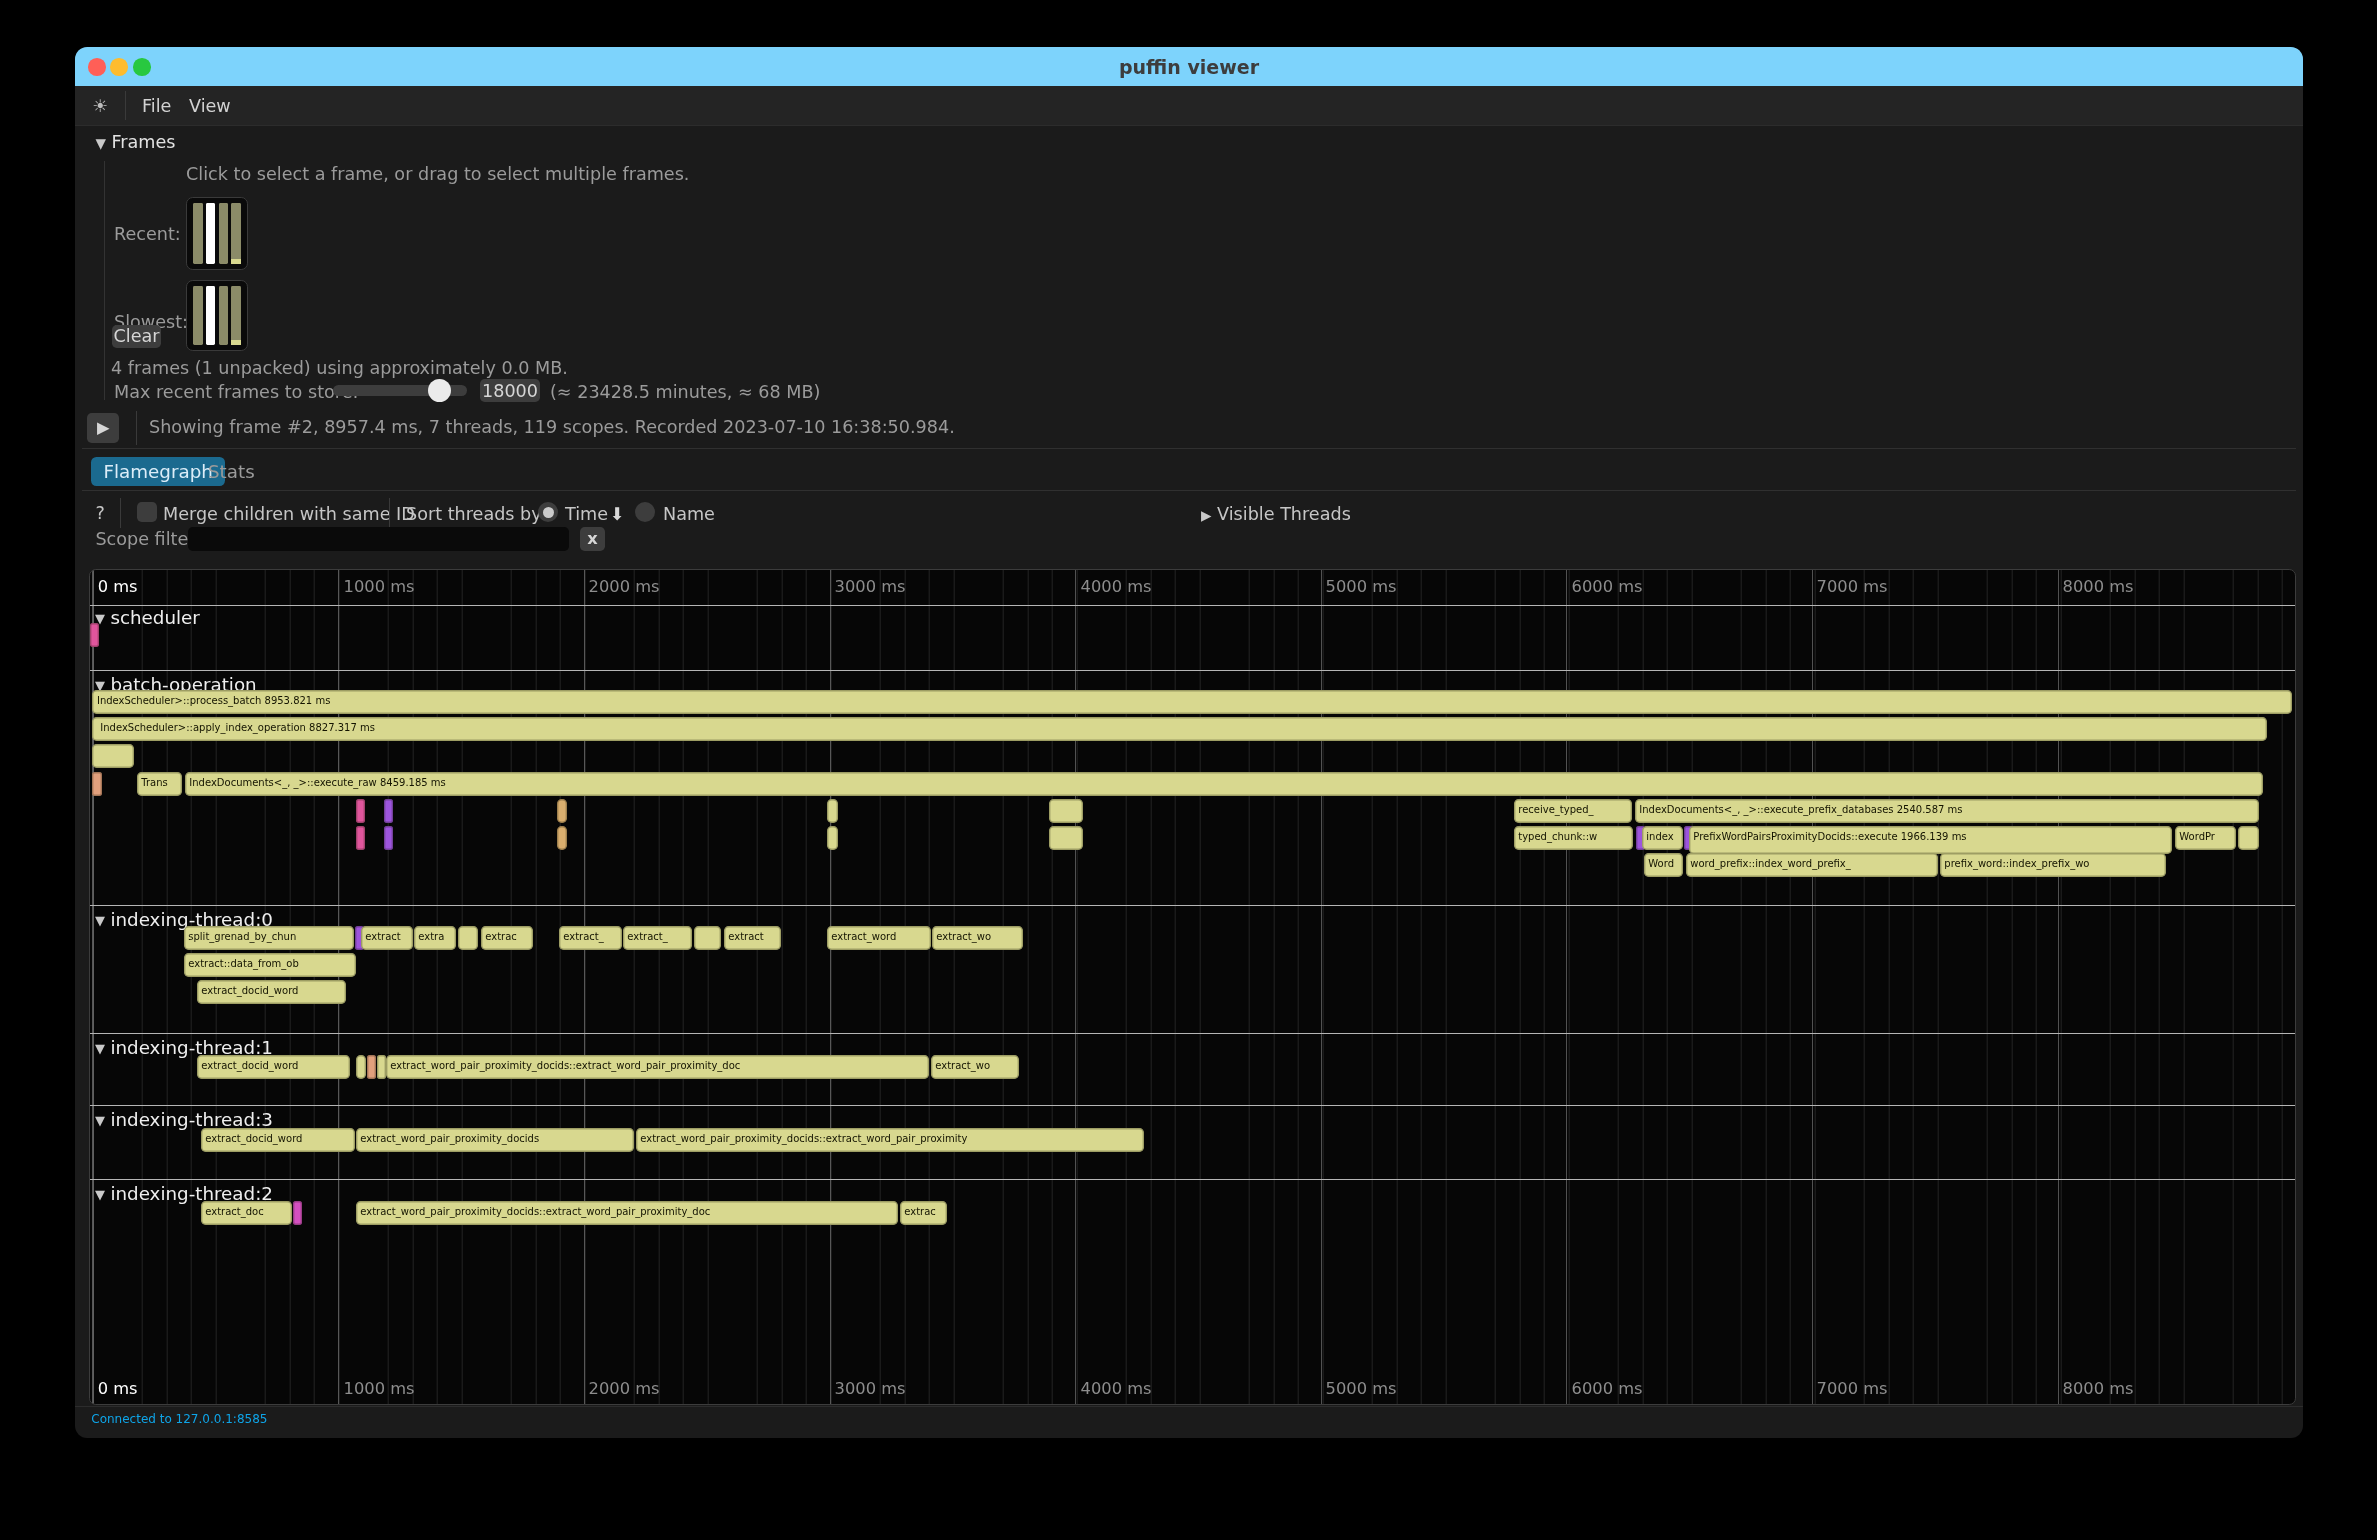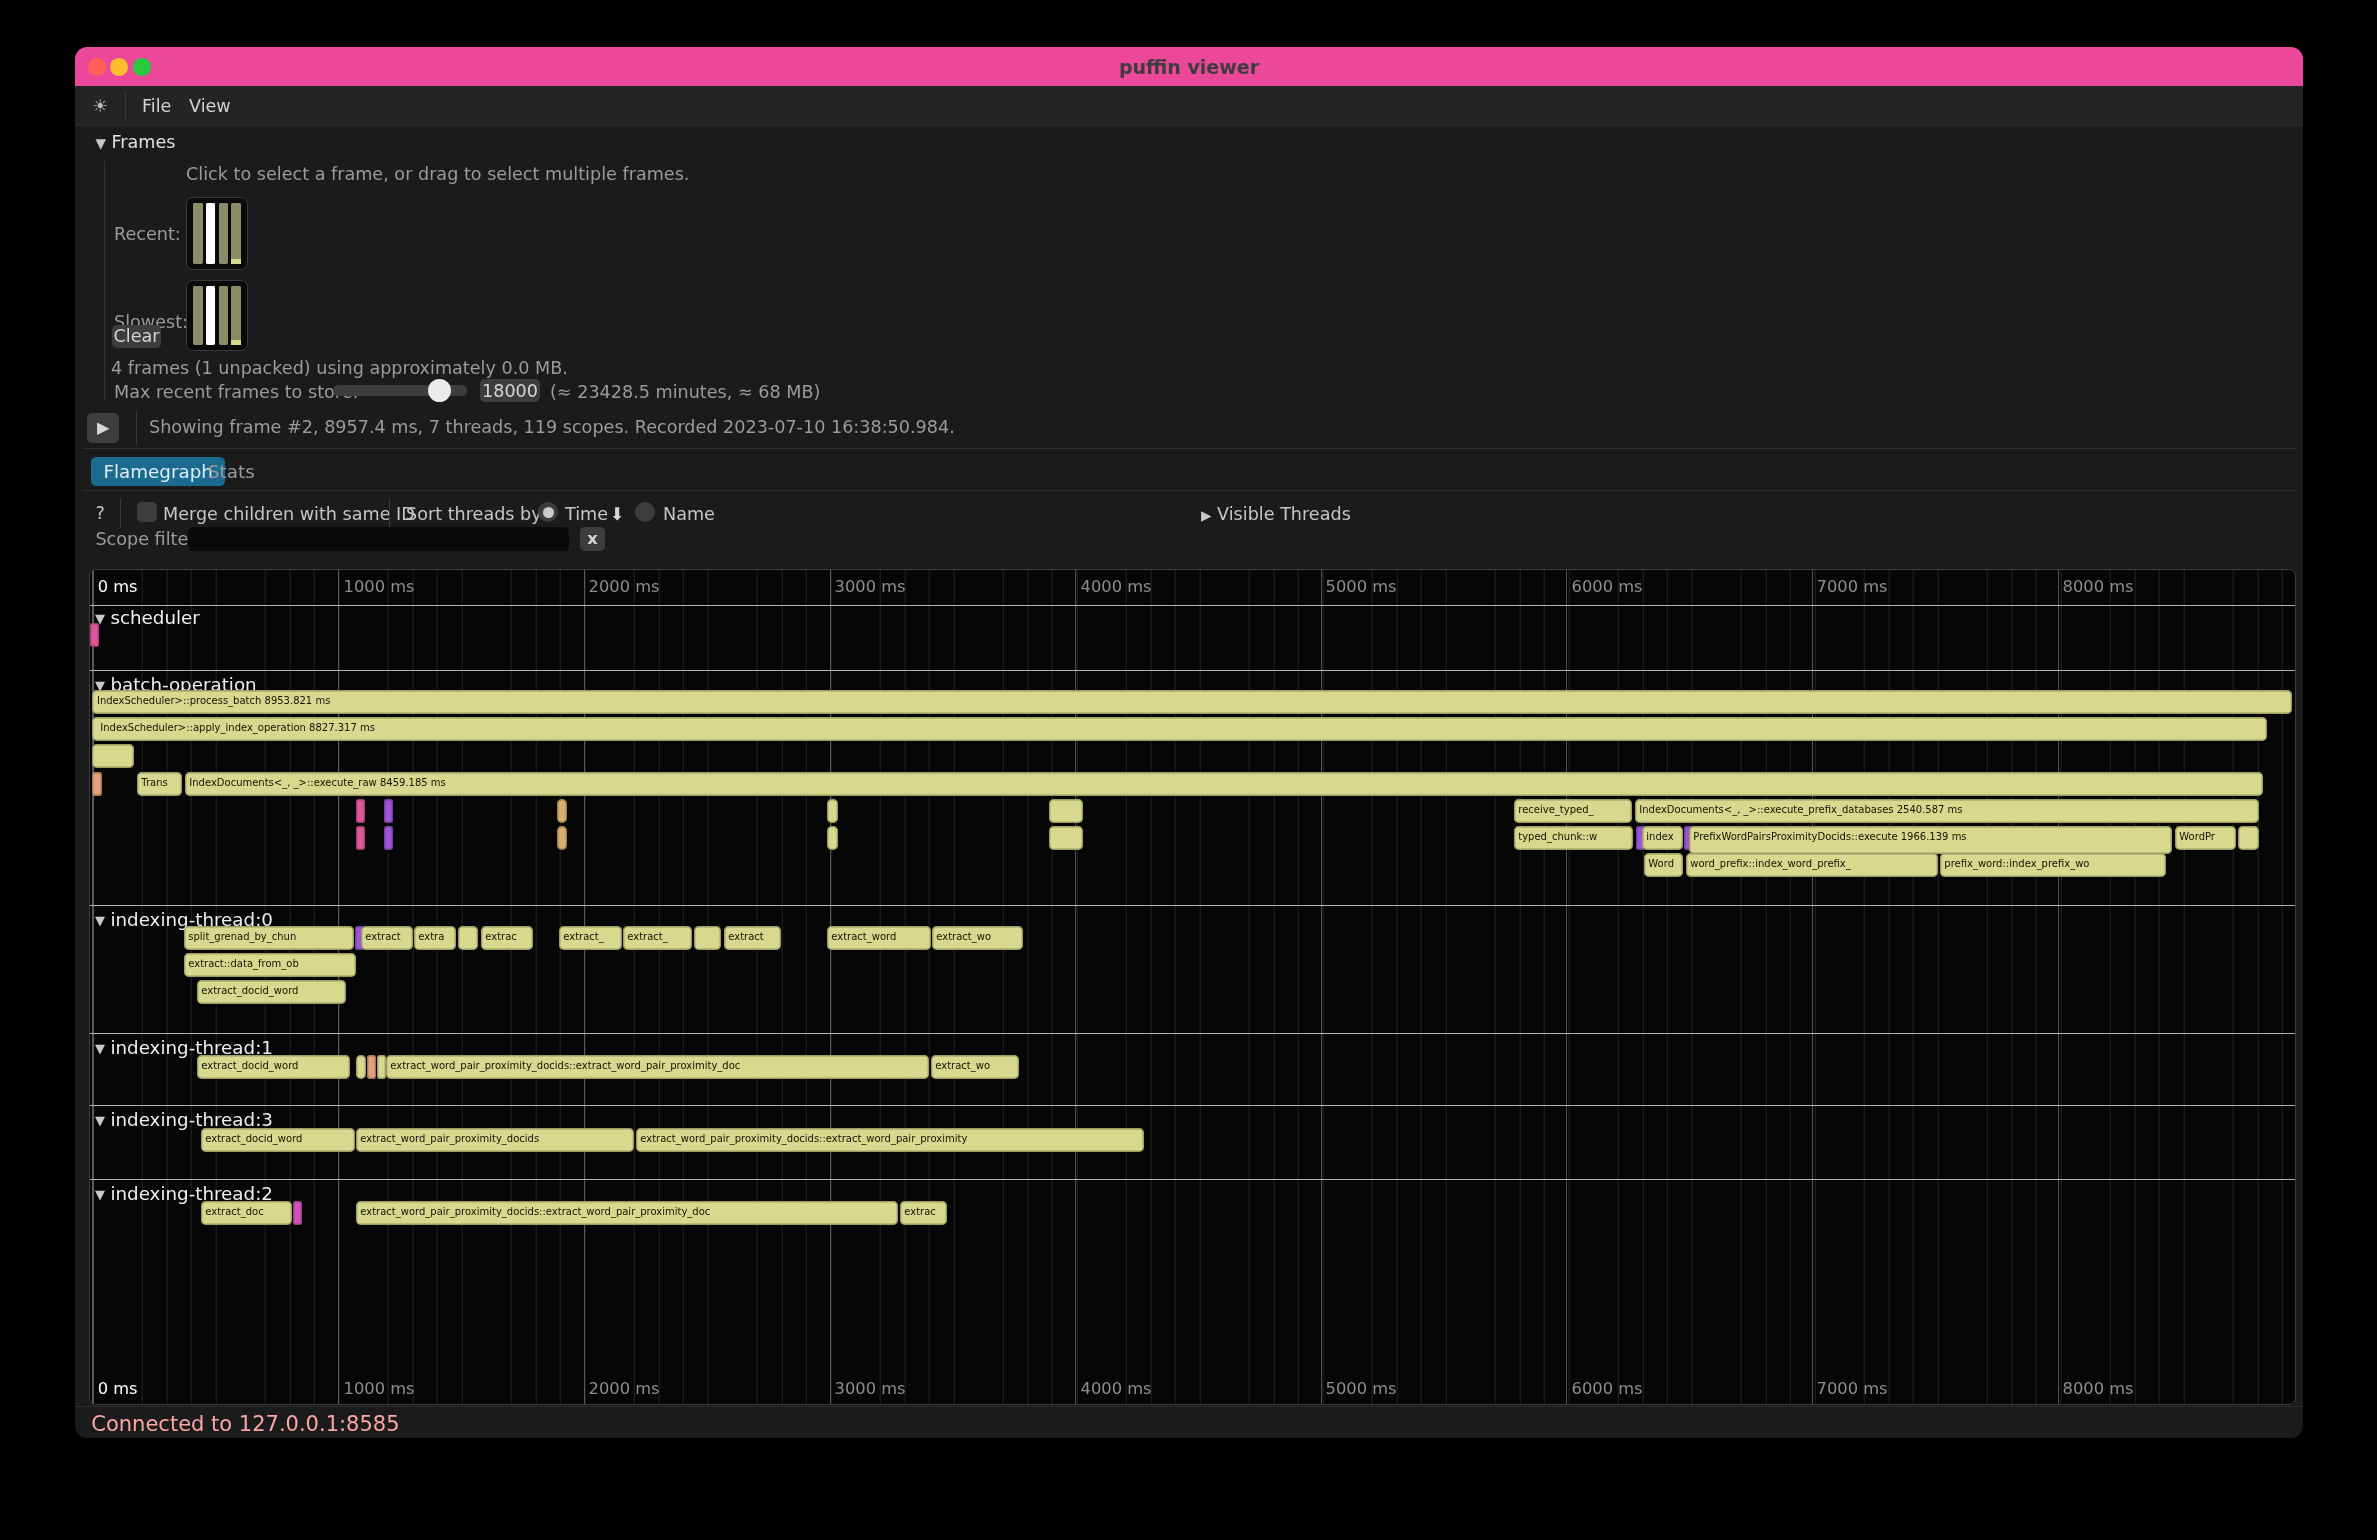--- a/index.html
+++ b/index.html
@@ -1,19 +1,19 @@
 <!DOCTYPE html>
 <html style="font-size:11px"><head>
 <meta charset="utf-8">
 <style>
   html,body{margin:0;padding:0;background:#000;width:2377px;height:1540px;
     font-family:"DejaVu Sans","Liberation Sans",sans-serif;-webkit-font-smoothing:antialiased;}
   .window{position:absolute;left:75px;top:47px;width:2228px;height:1391px;
     background:#1b1b1b;border-radius:12.2px;overflow:hidden;box-shadow:0 13.6px 41px rgba(0,0,0,.8);}
-  .titlebar{position:absolute;left:0;top:0;width:100%;height:39px;background:#ec4899;}
+  .titlebar{position:absolute;left:0;top:0;width:100%;height:39px;background:#7dd3fc;}
   .titlebar .title{position:absolute;left:0;right:0;top:8.8px;text-align:center;
     font-size:19px;font-weight:bold;color:#3d3d3d;}
   .tl{position:absolute;top:11px;width:17.6px;height:17.6px;border-radius:50%;}
   .menubar{position:absolute;left:0;top:39px;width:100%;height:39px;background:#242424;border-bottom:1.4px solid #2c2c2c;}
   .menubar .mi{position:absolute;top:9.5px;font-size:17.6px;color:#d2d2d2;}
   .vsep{position:absolute;width:1.4px;background:#3a3a3a;}
   .hsep{position:absolute;height:1.4px;background:#303030;}
   .txt{position:absolute;font-size:17.6px;color:#c6c6c6;white-space:nowrap;}
   .dim{color:#9b9b9b;}
   .tri{color:#c9c9c9;font-size:13.6px;}
@@ -39,21 +39,21 @@
     background-position:2.7px 0;}
   .gridmajor{position:absolute;top:0;bottom:0;width:1.4px;background:rgba(255,255,255,0.30);}
   .ruler-label{position:absolute;font-size:16.3px;color:#8d8d8d;white-space:nowrap;}
   .ruler-label.bright{color:#ffffff;}
   .wsep{position:absolute;left:0;right:0;height:1.4px;background:#b5b5b5;}
   .glabel{position:absolute;font-size:18.3px;color:#efefef;white-space:nowrap;}
   .glabel .tri{font-size:13px;vertical-align:1.4px;margin-right:5.4px;}
   .scope{position:absolute;height:24px;border-radius:4.7px;box-sizing:border-box;
     font-size:10px;color:#141400;line-height:22.4px;padding:0 4.7px;overflow:hidden;white-space:nowrap;
     box-shadow:inset 0 0 0 1.4px rgba(20,20,0,0.30);}
-  .statusbar{position:absolute;font-size:21px;color:#fca5a5;}
+  .statusbar{position:absolute;font-size:12px;color:#0ea5e9;}
 </style>
 </head>
 <body>
 
 <div class="window">
 
   <div class="titlebar">
     <div class="tl" style="left:13px;background:#ff5f57"></div>
     <div class="tl" style="left:35px;background:#febc2e"></div>
     <div class="tl" style="left:58px;background:#28c840"></div>

